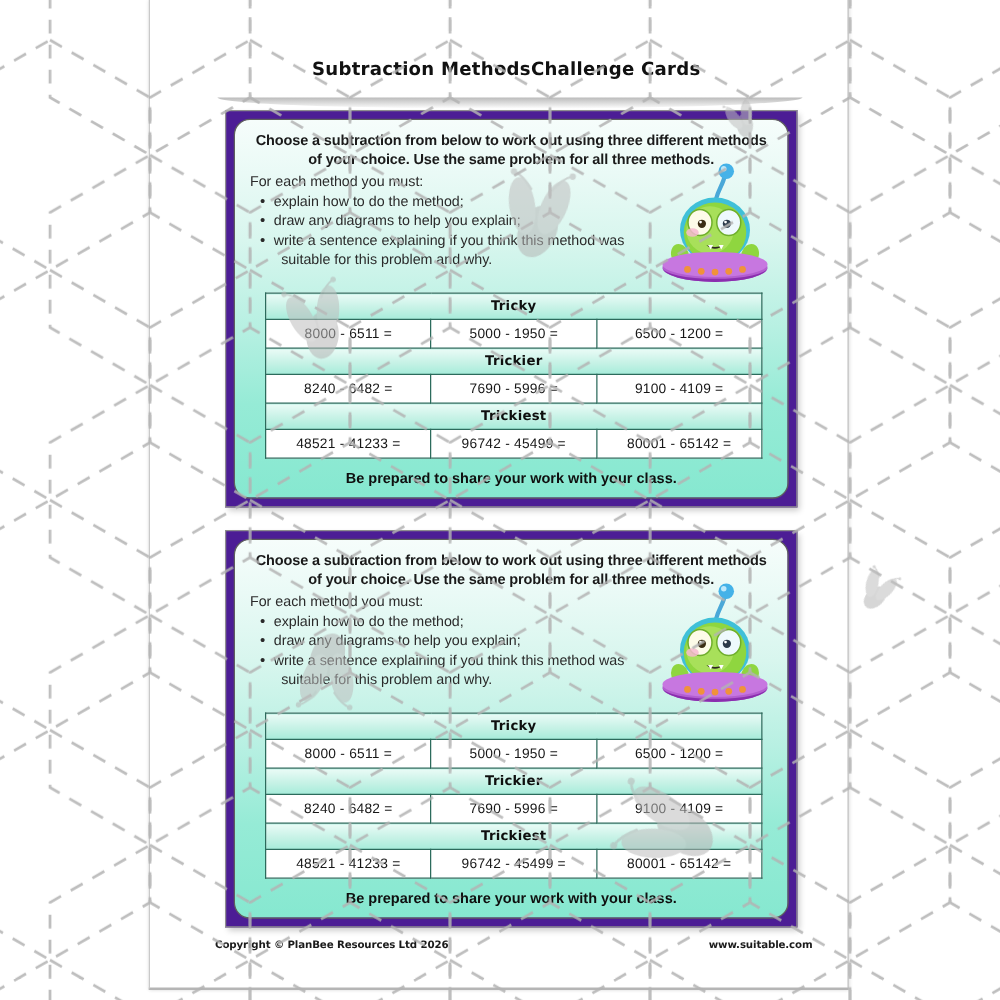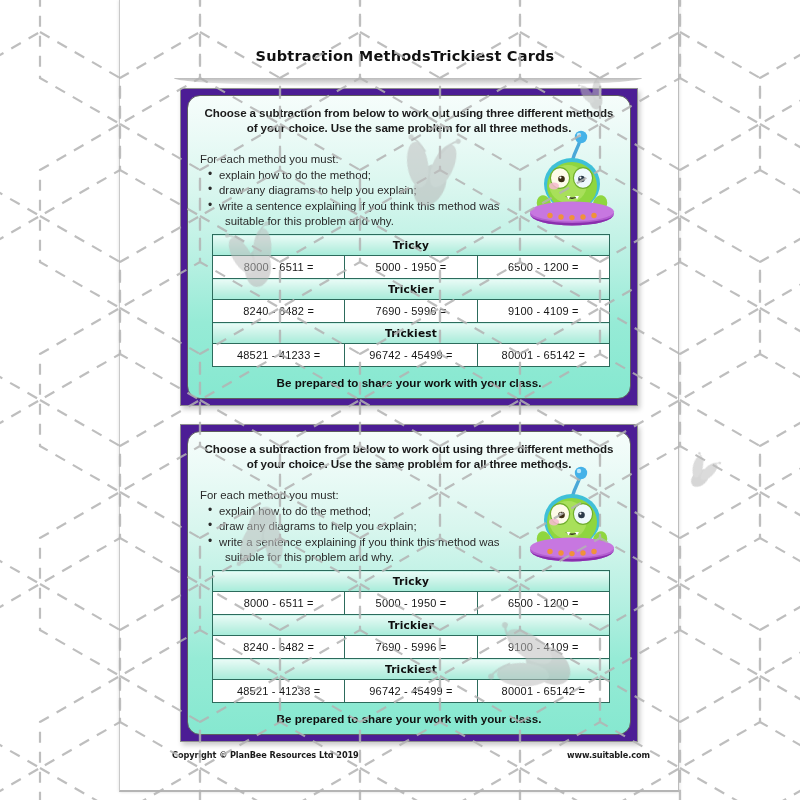--- a/index.html
+++ b/index.html
@@ -84,21 +84,21 @@
     text-align: center;
     padding: 2px 4px 0 4px;
     letter-spacing: -.1px;
   }
   .lead .l2 { display: block; }
   .sub {
     font-family: "Liberation Sans", sans-serif;
     font-size: 11.4px;
     line-height: 15px;
     color: #2a2a2a;
-    margin-top: 17px;
+    margin-top: 4px;
     padding-left: 0px;
   }
   ul.bullets {
     list-style: none;
     margin: 1px 0 0 6px;
     padding: 0;
   }
   ul.bullets li {
     font-family: "Liberation Sans", sans-serif;
     font-size: 11.4px;
@@ -193,21 +193,21 @@
 </style>
 </head>
 <body>
 
 <div id="stage">
 
   <div class="sheet">
 
     <div class="header-band">
       <div class="hdr-title">Subtraction Methods</div>
-      <div class="hdr-title">Trickiest Cards</div>
+      <div class="hdr-title">Challenge Cards</div>
     </div>
 
     <div class="card-frame" id="card1">
       <div class="card">
 
         <div class="lead">
           <span>Choose a subtraction from below to work out using three different methods</span>
           <span class="l2">of your choice. Use the same problem for all three methods.</span>
         </div>
 
@@ -364,21 +364,21 @@
             <td>80001 - 65142 =</td>
           </tr>
         </tbody>
           </table>
 
         <div class="card-foot">Be prepared to share your work with your class.</div>
       </div>
     </div>
 
     <div class="page-foot">
-      <span>Copyright © PlanBee Resources Ltd 2019</span>
+      <span>Copyright © PlanBee Resources Ltd 2026</span>
       <span>www.suitable.com</span>
     </div>
 
   </div>
 
   <div class="wm">
     <svg viewBox="0 0 800 800" xmlns="http://www.w3.org/2000/svg">
       <defs>
         <g id="bee">
           <ellipse cx="0" cy="0" rx="13" ry="19" fill="#b5b5b5" transform="rotate(18)"></ellipse>

